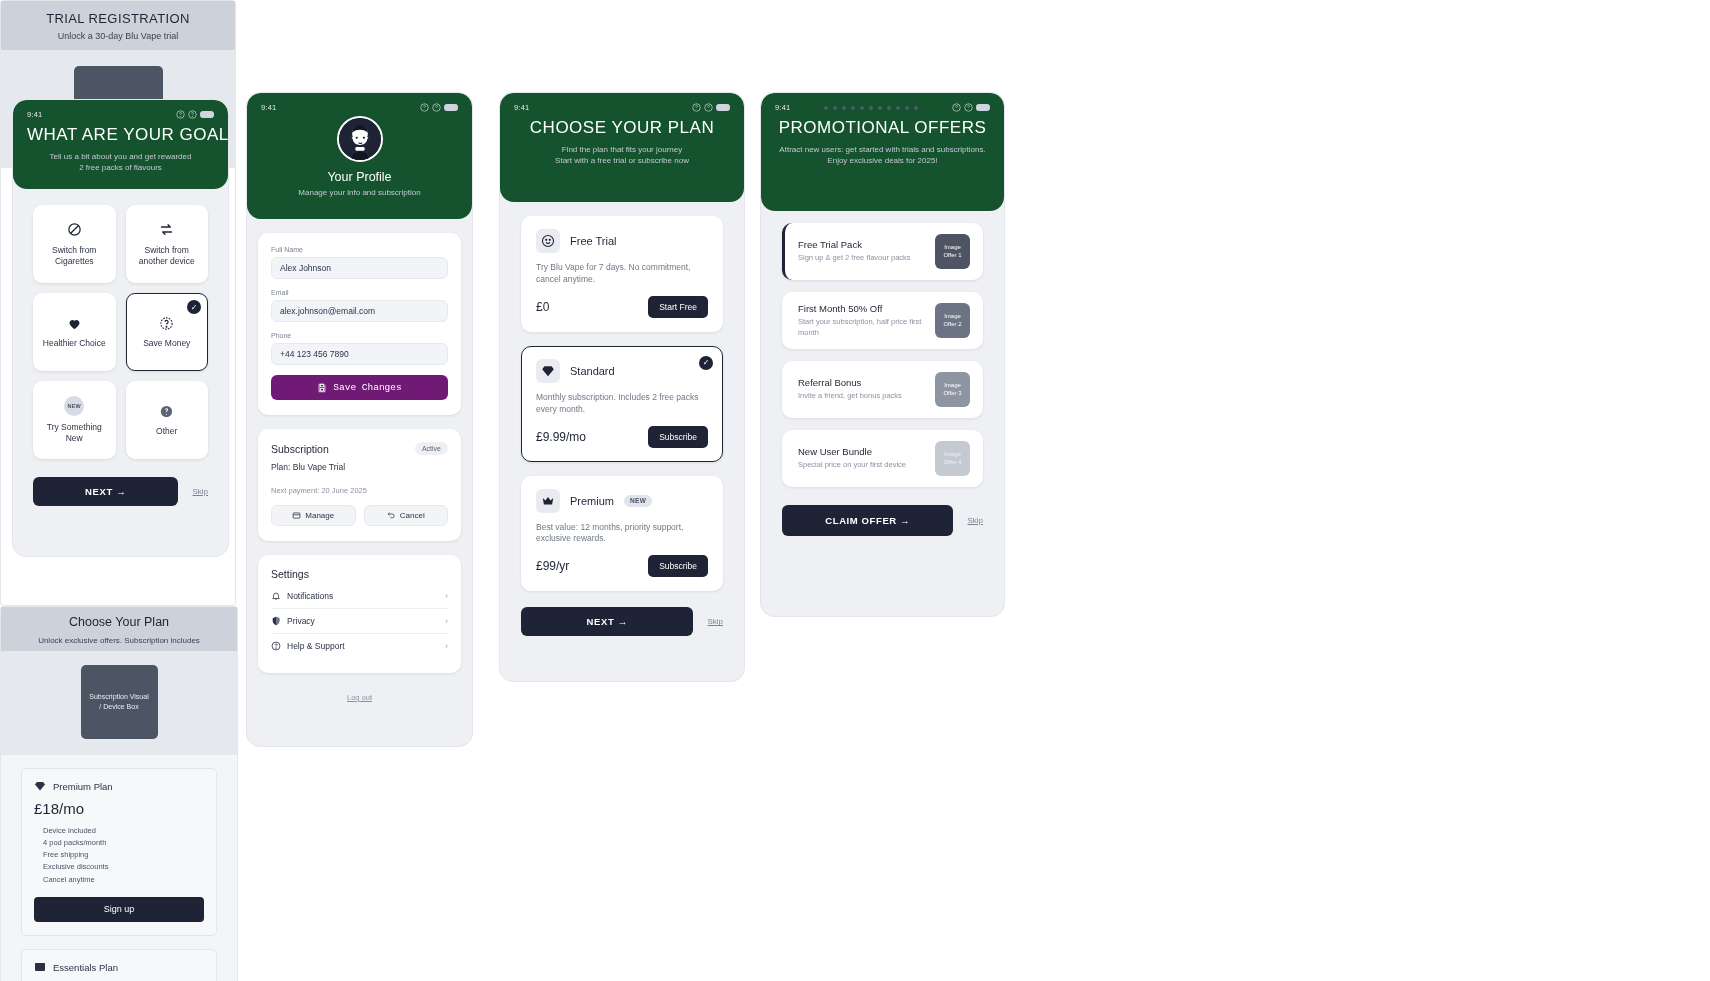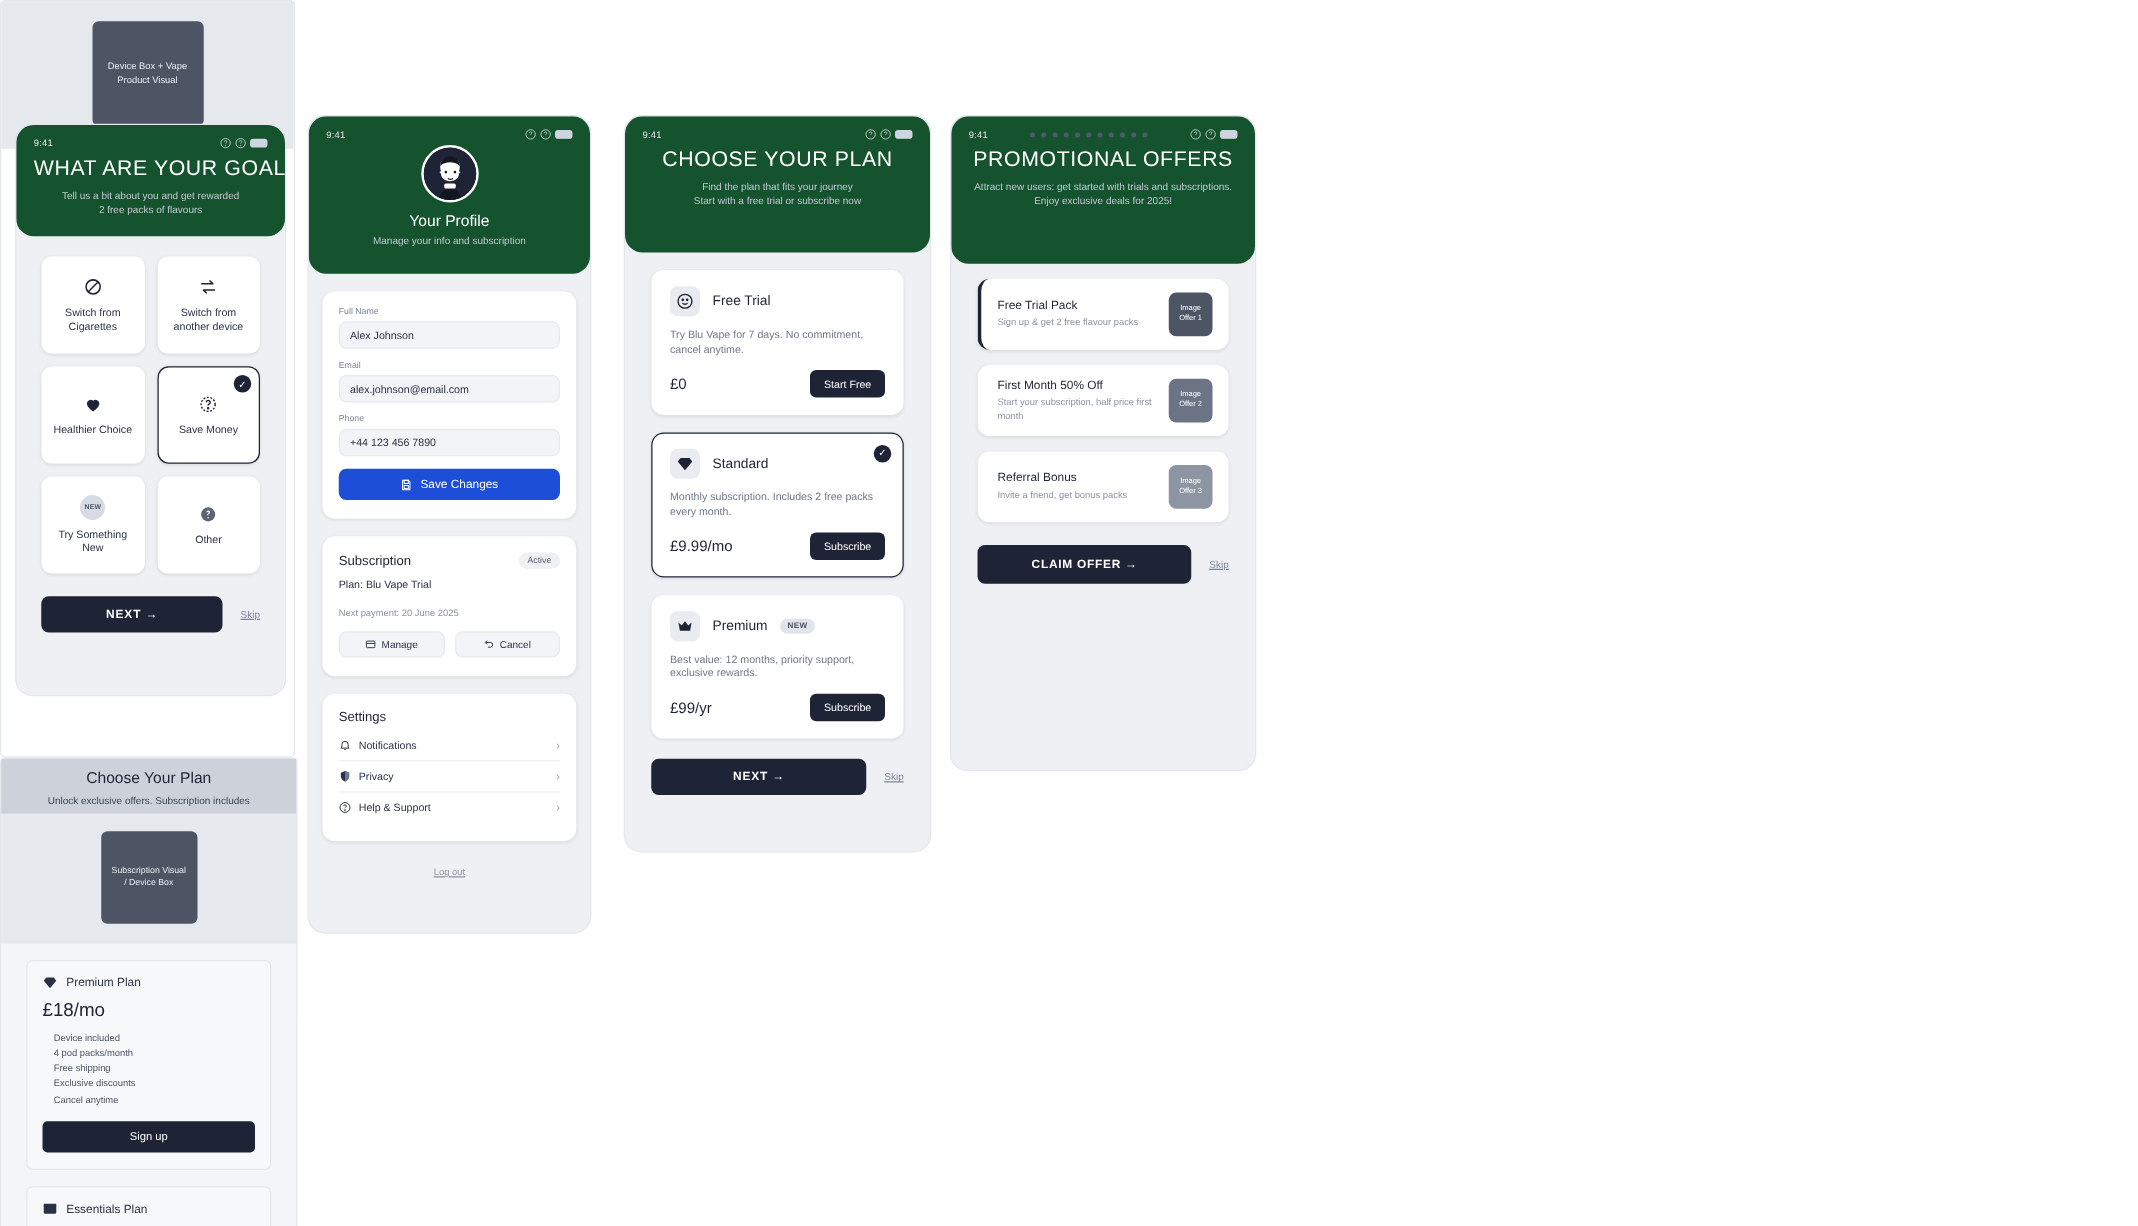--- a/index.html
+++ b/index.html
@@ -103,24 +103,24 @@
   }
   .profile-name { text-align: center; font-size: 12.5px; margin-top: 8px; }
   .pcard { margin: 14px 11px 0; padding: 13px 13px 15px; }
   .field-label { font-size: 7px; color: #7b8494; margin-bottom: 4px; }
   .field-box {
     background: #f2f4f7; border: 1px solid #e6e9ee; border-radius: 6px;
     height: 22px; display: flex; align-items: center; padding: 0 8px;
     font-size: 8.5px; color: #2b3246; margin-bottom: 10px;
   }
   .btn-dark-wide {
-    width: 100%; background: #1d4ed8; color: #fff; border: none;
+    width: 100%; background: #701a75; color: #fff; border: none;
     border-radius: 6px; height: 25px; font-size: 9.5px; cursor: pointer;
     display: flex; align-items: center; justify-content: center; gap: 6px;
-    font-family: Liberation Sans, sans-serif;
+    font-family: Liberation Mono, monospace;
   }
   .sub-head { display: flex; align-items: center; justify-content: space-between; }
   .sub-title { font-size: 10.5px; color: #1e2435; }
   .badge-active {
     background: #eef0f3; color: #5b6474; font-size: 7px;
     border-radius: 9px; padding: 3px 7px;
   }
   .sub-line { font-size: 8.5px; color: #2b3246; margin-top: 7px; }
   .sub-sub { font-size: 7.5px; color: #8b93a2; margin-top: 14px; }
   .sub-btns { display: flex; gap: 8px; margin-top: 10px; }
@@ -594,28 +594,40 @@
 
     <div class="card promo-card">
       <div style="flex:1">
         <div class="promo-title">Referral Bonus</div>
         <div class="promo-sub">Invite a friend, get bonus packs</div>
       </div>
       <div class="promo-thumb" style="background:#8d94a2;white-space:pre-line">Image
 Offer 3</div>
     </div>
 
+    <div class="card promo-card">
+      <div style="flex:1">
+        <div class="promo-title">New User Bundle</div>
+        <div class="promo-sub">Special price on your first device</div>
+      </div>
+      <div class="promo-thumb" style="background:#c4c9d2;color:#eef0f3;white-space:pre-line">Image
+Offer 4</div>
+    </div>
 
     <div class="bottom-row" style="padding:18px 21px 0">
       <button class="btn-claim">CLAIM OFFER  →</button>
       <span class="skip-link">Skip</span>
     </div>
   </div>
 
   <div id="screen-reg">
+    <div class="reg-top">
+      <div class="reg-title">TRIAL REGISTRATION</div>
+      <div class="reg-sub">Unlock a 30-day Blu Vape trial</div>
+    </div>
     <div class="reg-visual-wrap">
       <div class="visual-box" style="white-space:pre-line">Device Box + Vape
 Product Visual</div>
     </div>
     <div class="reg-form">
       <div class="r-label">Full Name</div>
       <div class="r-input">Enter your name</div>
 
       <div class="r-label">Email Address</div>
       <div class="r-input">Enter your email</div>

